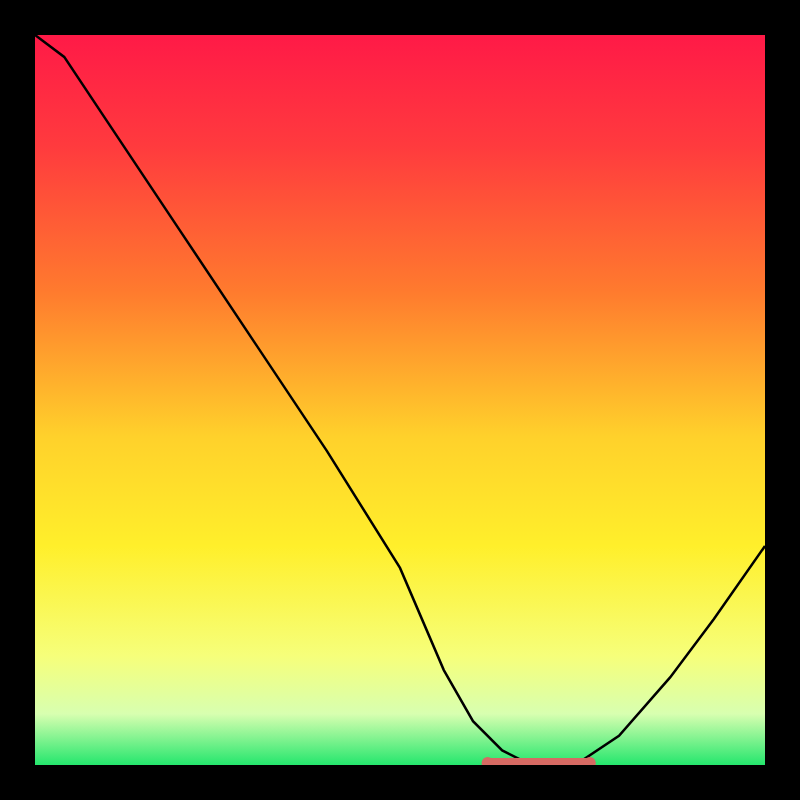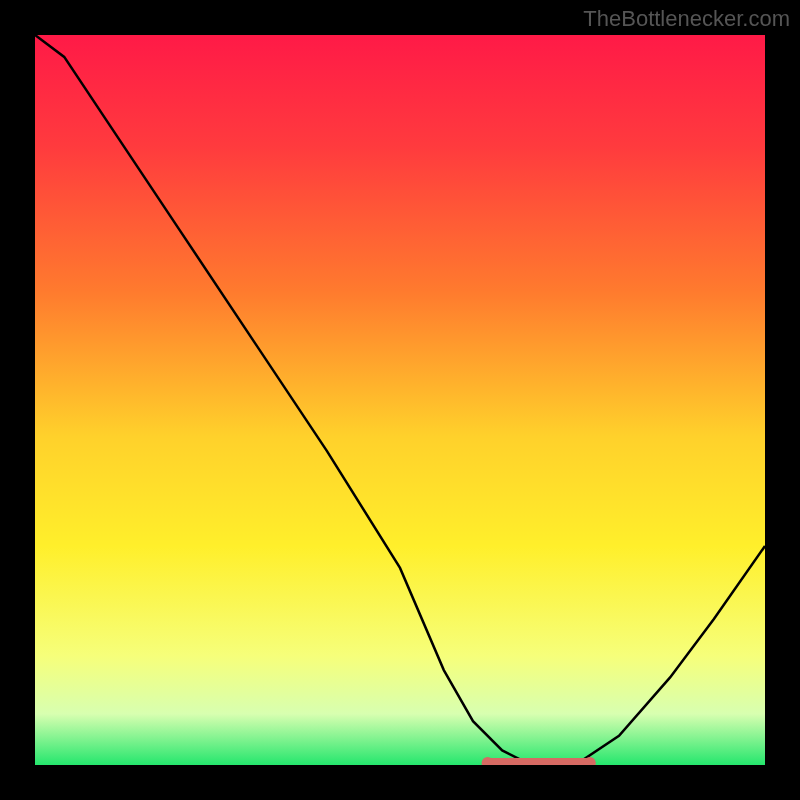--- a/index.html
+++ b/index.html
@@ -5,21 +5,20 @@
   html,body{margin:0;padding:0;width:800px;height:800px;overflow:hidden;font-family:Arial,Helvetica,sans-serif}
   .frame{position:relative;width:800px;height:800px;background:#000}
   .watermark{position:absolute;top:6px;right:10px;color:#555;font-size:22px;z-index:5}
   .plot{position:absolute;left:35px;top:35px;width:730px;height:730px;background:#fff}
   .plot svg{display:block;width:100%;height:100%}
 </style>
 </head>
 <body>
 
 <div class="frame">
-  <div class="watermark">TheBottlenecker.com</div>
   <div class="plot">
     <svg viewBox="0 0 730 730" preserveAspectRatio="none">
       <defs>
         <linearGradient id="bg" x1="0" y1="0" x2="0" y2="1">
             <stop offset="0%" stop-color="#ff1a47"></stop>
             <stop offset="15%" stop-color="#ff3a3e"></stop>
             <stop offset="35%" stop-color="#ff7a2e"></stop>
             <stop offset="55.00000000000001%" stop-color="#ffd12b"></stop>
             <stop offset="70%" stop-color="#ffef2b"></stop>
             <stop offset="85%" stop-color="#f6ff7a"></stop>

